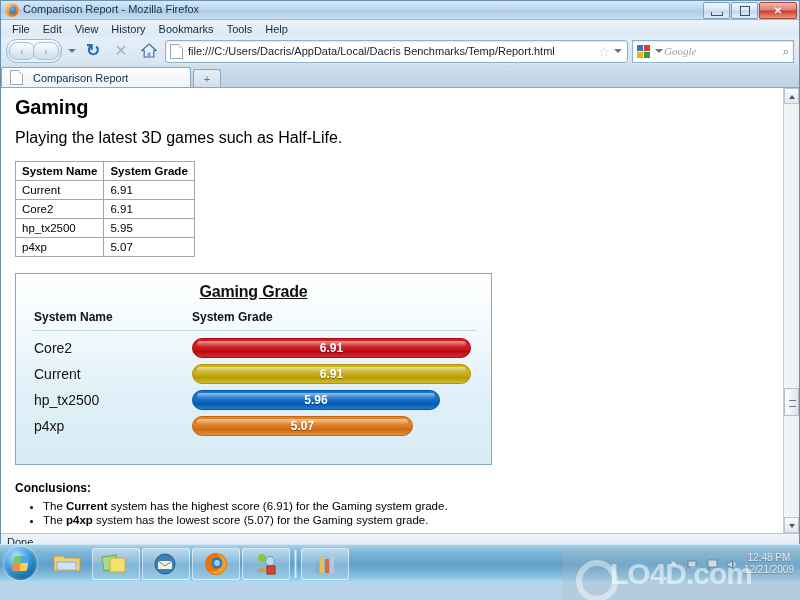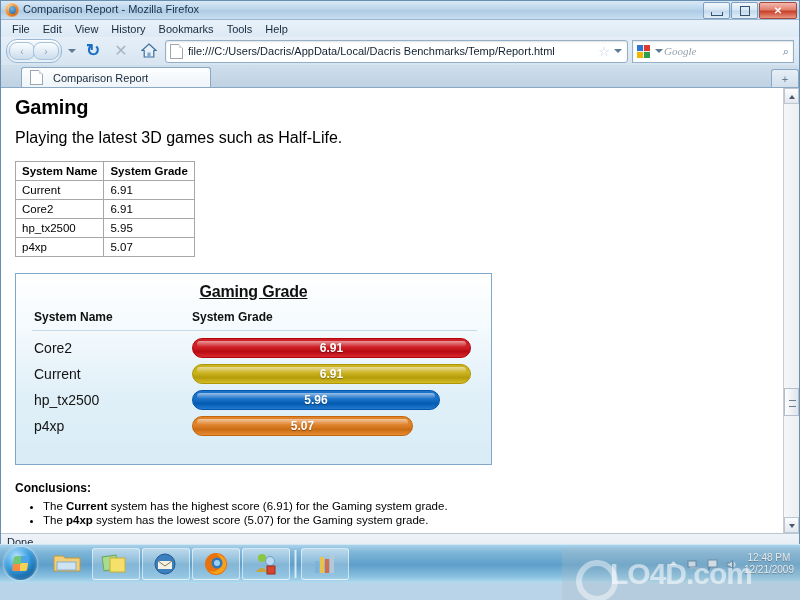--- a/index.html
+++ b/index.html
@@ -68,22 +68,22 @@
      background:linear-gradient(180deg,#e4eef7 0%,#d6e4f0 100%);border-bottom:1px solid #b5c9da;}
   .bm{display:flex;align-items:center;gap:4px;padding:0 5px 0 2px;font-size:11px;color:#16293b;}
   .bmico{width:12px;height:12px;border-radius:2px;flex:0 0 auto;}
   .ico-mv{background:#e8edf2;border:1px solid #8fa6ba;position:relative;}
   .ico-mv:after{content:"";position:absolute;left:3px;top:3px;width:4px;height:4px;border:1px solid #3f74a8;border-radius:50%;}
   .ico-gs{background:radial-gradient(circle at 40% 35%,#ff6b5a,#a8170c);border-radius:50%;}
   .ico-rss{background:linear-gradient(135deg,#ffb44d,#e07b13);position:relative;}
   .ico-rss:after{content:"";position:absolute;left:2px;bottom:2px;width:3px;height:3px;background:#fff;border-radius:50%;}
 
   
-  .tabstrip{height:22px;display:flex;align-items:flex-end;padding-left:20px;gap:2px;
-     background:linear-gradient(180deg,#cfdeeb 0%,#bfd2e3 100%);border-bottom:1px solid #8aa8c2;justify-content:space-between;}
+  .tabstrip{height:22px;display:flex;align-items:flex-end;padding-left:0;gap:2px;
+     background:linear-gradient(180deg,#cfdeeb 0%,#bfd2e3 100%);border-bottom:1px solid #8aa8c2;}
   .tab{height:20px;width:190px;display:flex;align-items:center;gap:5px;padding:0 8px;
      background:linear-gradient(180deg,#fdfefe 0%,#eef4f9 100%);
      border:1px solid #8aa8c2;border-bottom:none;border-radius:3px 3px 0 0;box-sizing:border-box;}
   .tabtitle{font-size:11px;color:#16293b;white-space:nowrap;overflow:hidden;}
   .newtab{width:26px;height:17px;border:1px solid #8aa8c2;border-bottom:none;border-radius:3px 3px 0 0;
      background:linear-gradient(180deg,#e7eef6 0%,#d2e0ec 100%);position:relative;}
   .newtab span{position:absolute;left:50%;top:50%;transform:translate(-50%,-50%);color:#5e7b95;font-size:11px;}
 
   
   .pagewrap{position:relative;background:#fff;height:445px;overflow:hidden;}

